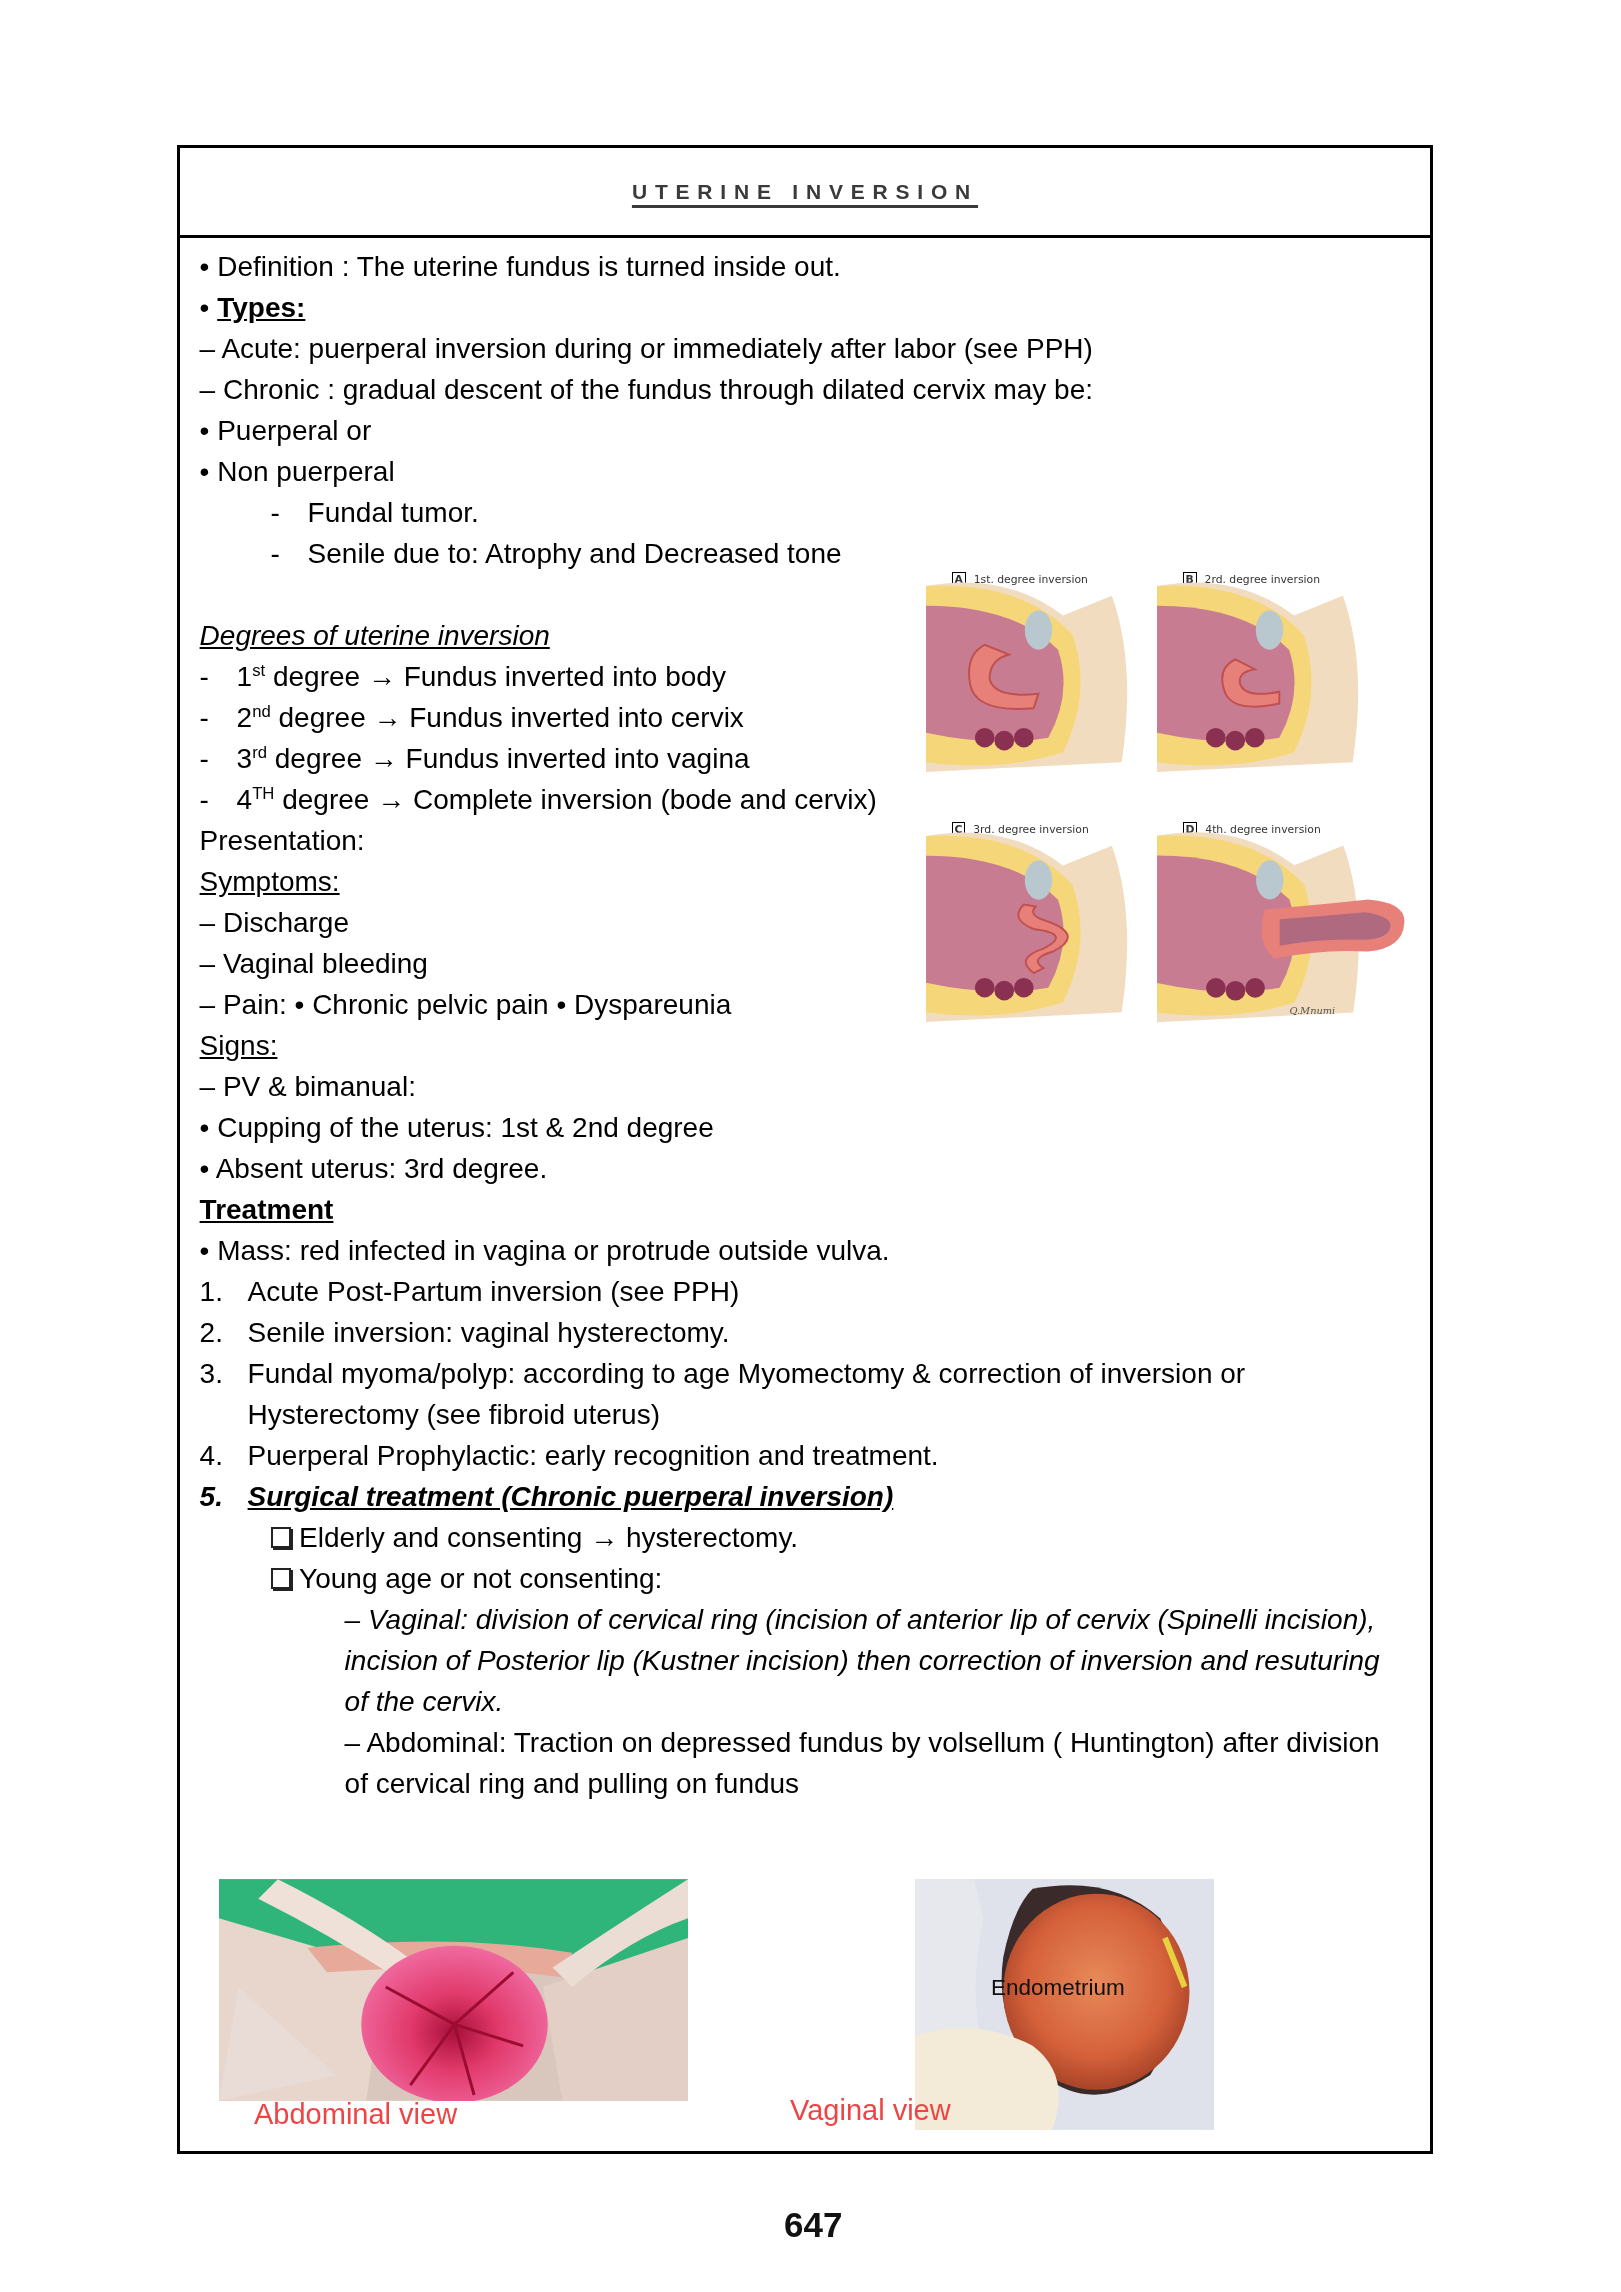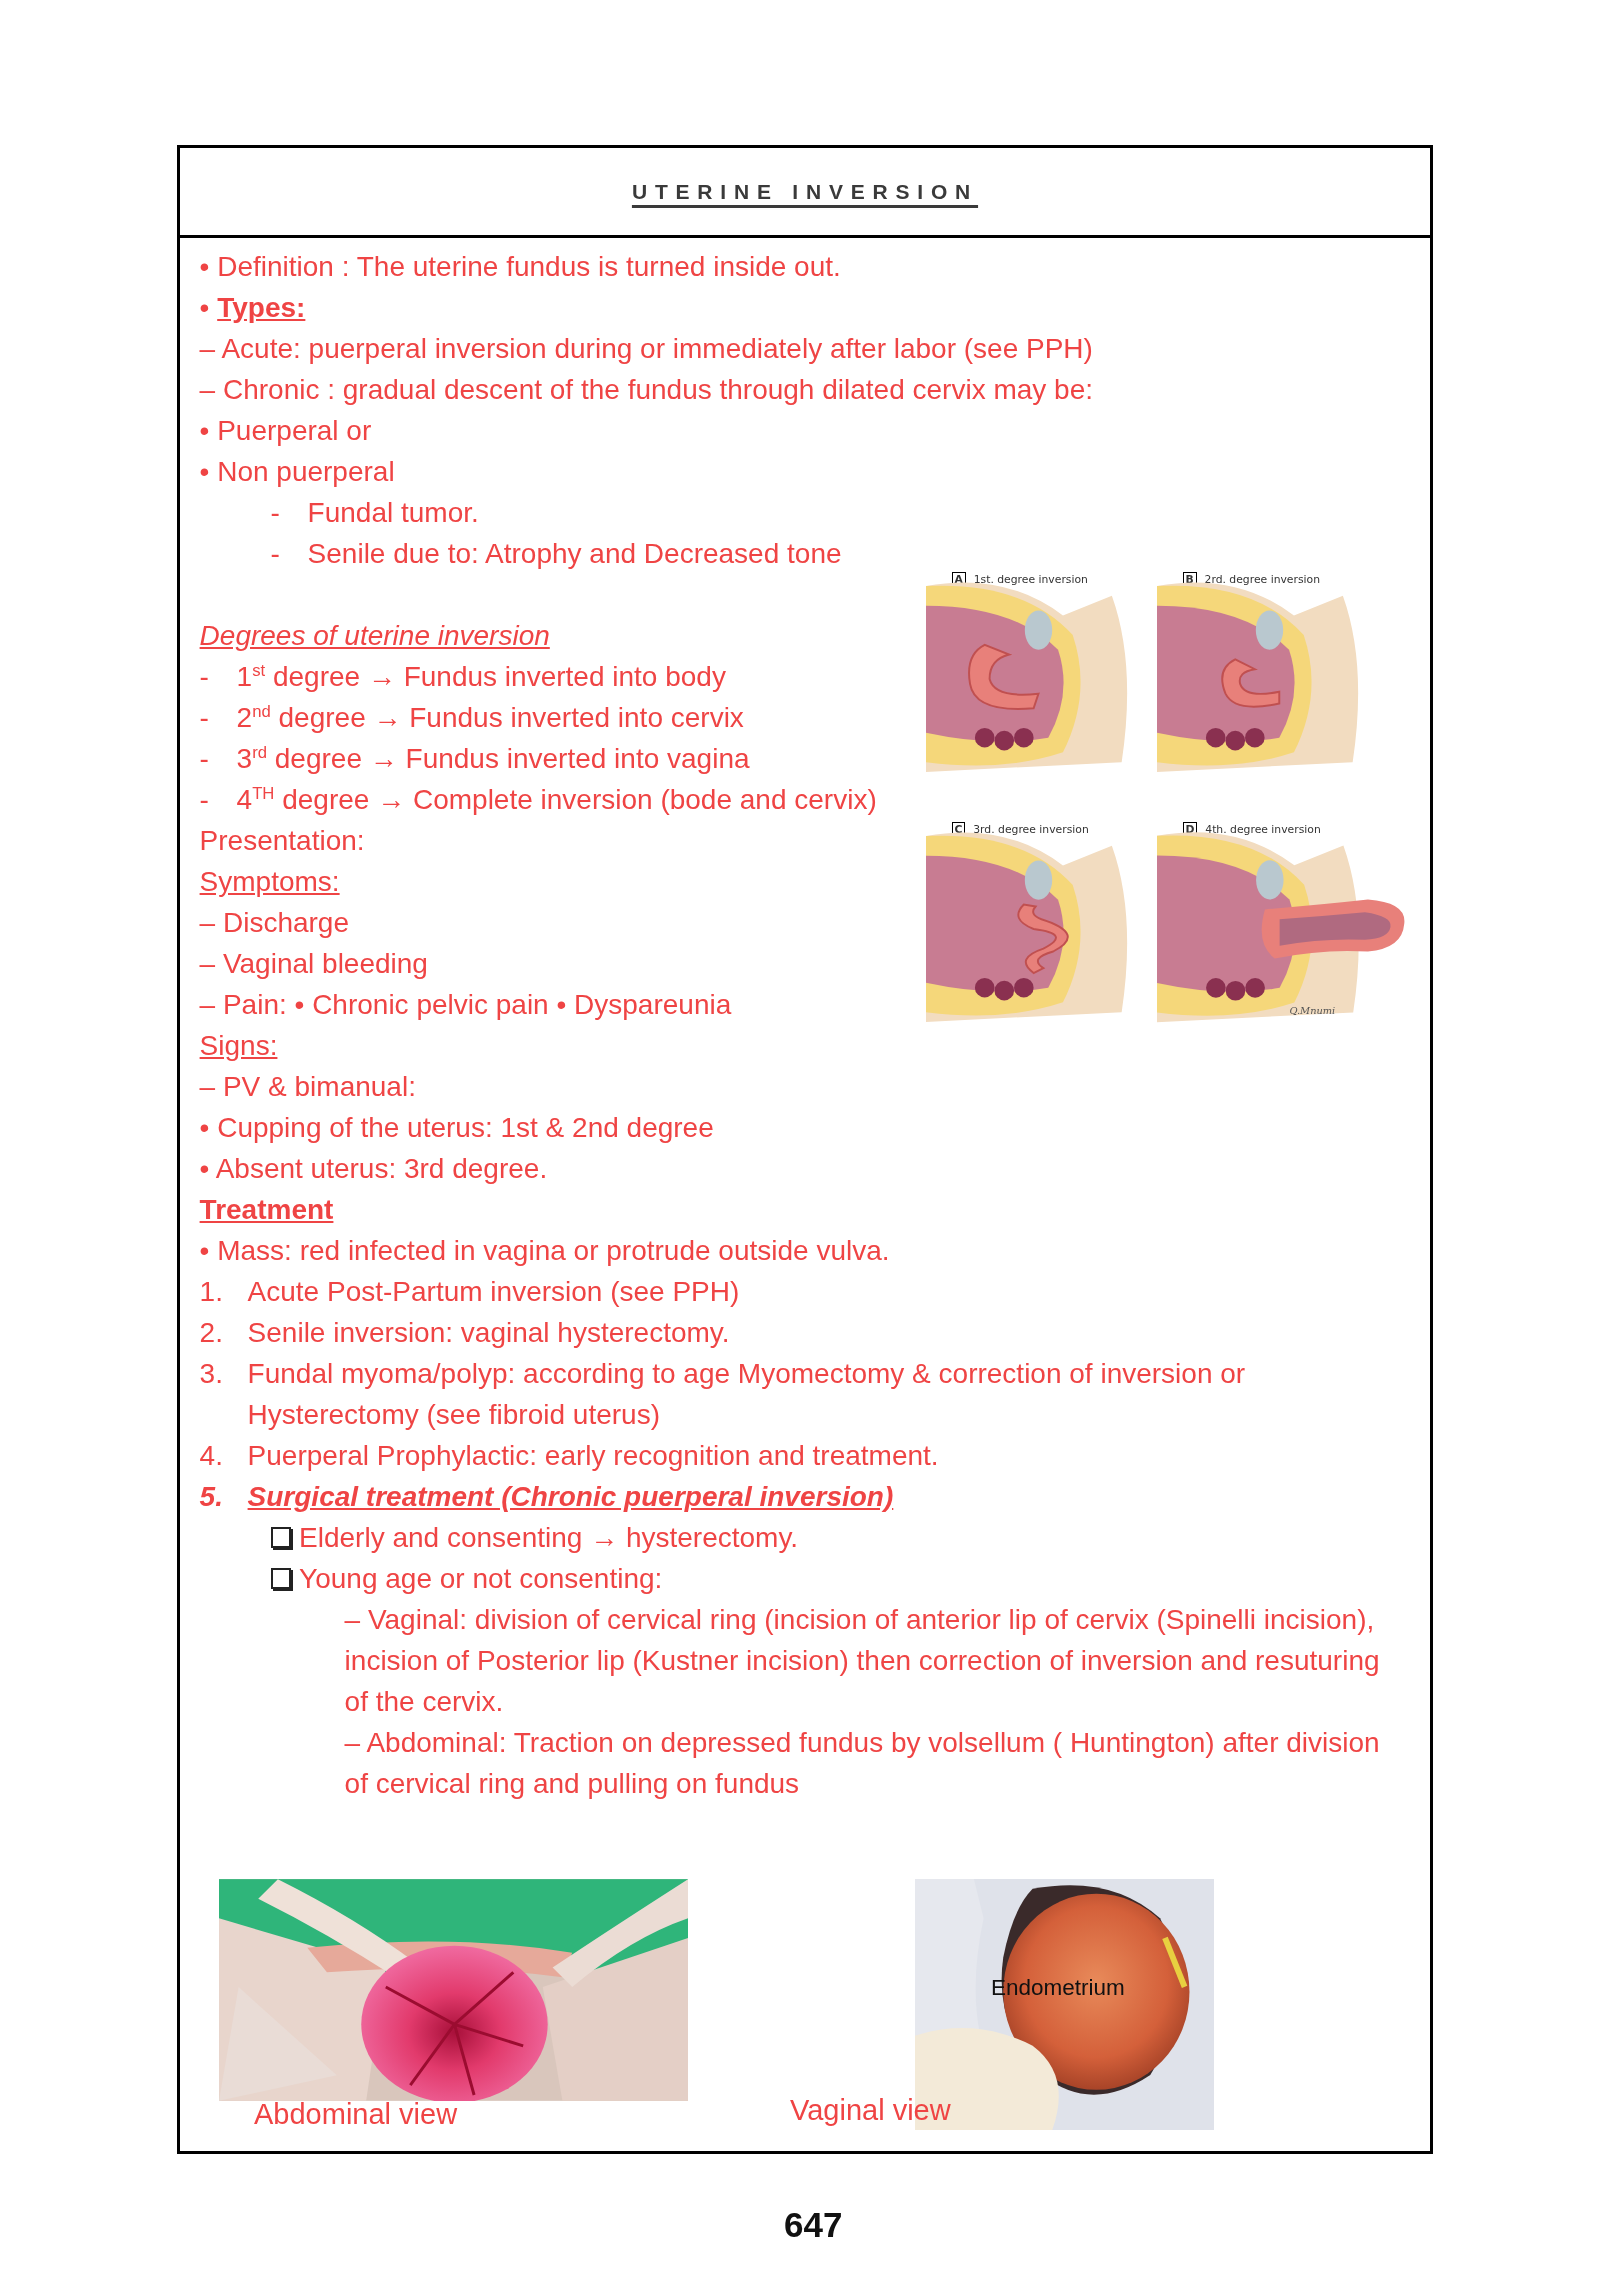--- a/index.html
+++ b/index.html
@@ -8,21 +8,21 @@
   .frame { position: absolute; left: 177px; top: 145px; width: 1256px; height: 2009px;
            border: 3.9px solid #000; box-sizing: border-box; }
   .title-bar { position: absolute; left: 0; top: 0; right: 0; height: 90px;
                border-bottom: 3.9px solid #000; box-sizing: border-box;
                display: flex; align-items: center; justify-content: center; }
   .title { font-family: Liberation Sans, sans-serif; font-size: 21px; font-weight: bold;
            letter-spacing: 7.8px; color: #3a3a3a; text-decoration: underline;
            text-decoration-thickness: 2.9px; text-underline-offset: 5.9px; }
   .content { position: absolute; left: 19.6px; top: 98px; width: 1215px;
              font-family: "Liberation Sans", sans-serif; font-size: 28px; line-height: 41px;
-             color: #ef4444; }
+             color: #000000; }
   .line { white-space: nowrap; height: 41px; }
   .ind1 { padding-left: 71px; }
   .ind2 { padding-left: 71px; }
   .ind3 { padding-left: 145px; white-space: normal; height: auto; }
   .num { display: inline-block; width: 48px; }
   .u { text-decoration: underline; }
   .b { font-weight: bold; }
   .i { font-style: italic; }
   .dash { display: inline-block; width: 37px; }
   sup { font-size: 16.7px; line-height: 0; }
@@ -83,21 +83,21 @@
     <div class="line">• Mass: red infected in vagina or protrude outside vulva.</div>
     <div class="line"><span class="num">1.</span><span>Acute Post-Partum inversion (see PPH)</span></div>
     <div class="line"><span class="num">2.</span><span>Senile inversion: vaginal hysterectomy.</span></div>
     <div class="line"><span class="num">3.</span><span>Fundal myoma/polyp: according to age Myomectomy &amp; correction of inversion or</span></div>
     <div class="line hang">Hysterectomy (see fibroid uterus)</div>
     <div class="line"><span class="num">4.</span><span>Puerperal Prophylactic: early recognition and treatment.</span></div>
     <div class="line b i"><span class="num">5.</span><span class="u">Surgical treatment (Chronic puerperal inversion)</span></div>
 
     <div class="line ind2"><span class="checkbox"></span><span>Elderly and consenting </span><span>→</span><span> hysterectomy.</span></div>
     <div class="line ind2"><span class="checkbox"></span><span>Young age or not consenting:</span></div>
-    <div class="line ind3" style="width:1049px;">– Vaginal: division of cervical ring (incision of anterior lip of cervix (Spinelli incision), incision of Posterior lip (Kustner incision) then correction of inversion and resuturing of the cervix.</div>
+    <div class="line ind3" style="width:1049px;font-style:italic;">– Vaginal: division of cervical ring (incision of anterior lip of cervix (Spinelli incision), incision of Posterior lip (Kustner incision) then correction of inversion and resuturing of the cervix.</div>
     <div class="line ind3" style="width:1049px;">– Abdominal: Traction on depressed fundus by volsellum ( Huntington) after division of cervical ring and pulling on fundus</div>
   </div>
 
   <div class="photo" style="left:39px; top:1717px; width:469px; height:222px;">
     <svg width="469" height="222" viewBox="0 0 478 226">
       <defs>
         <radialGradient id="uterusG" cx="50%" cy="55%" r="55%">
           <stop offset="0%" stop-color="#a8103a"></stop>
           <stop offset="45%" stop-color="#e23a6c"></stop>
           <stop offset="100%" stop-color="#f06aa0"></stop>

